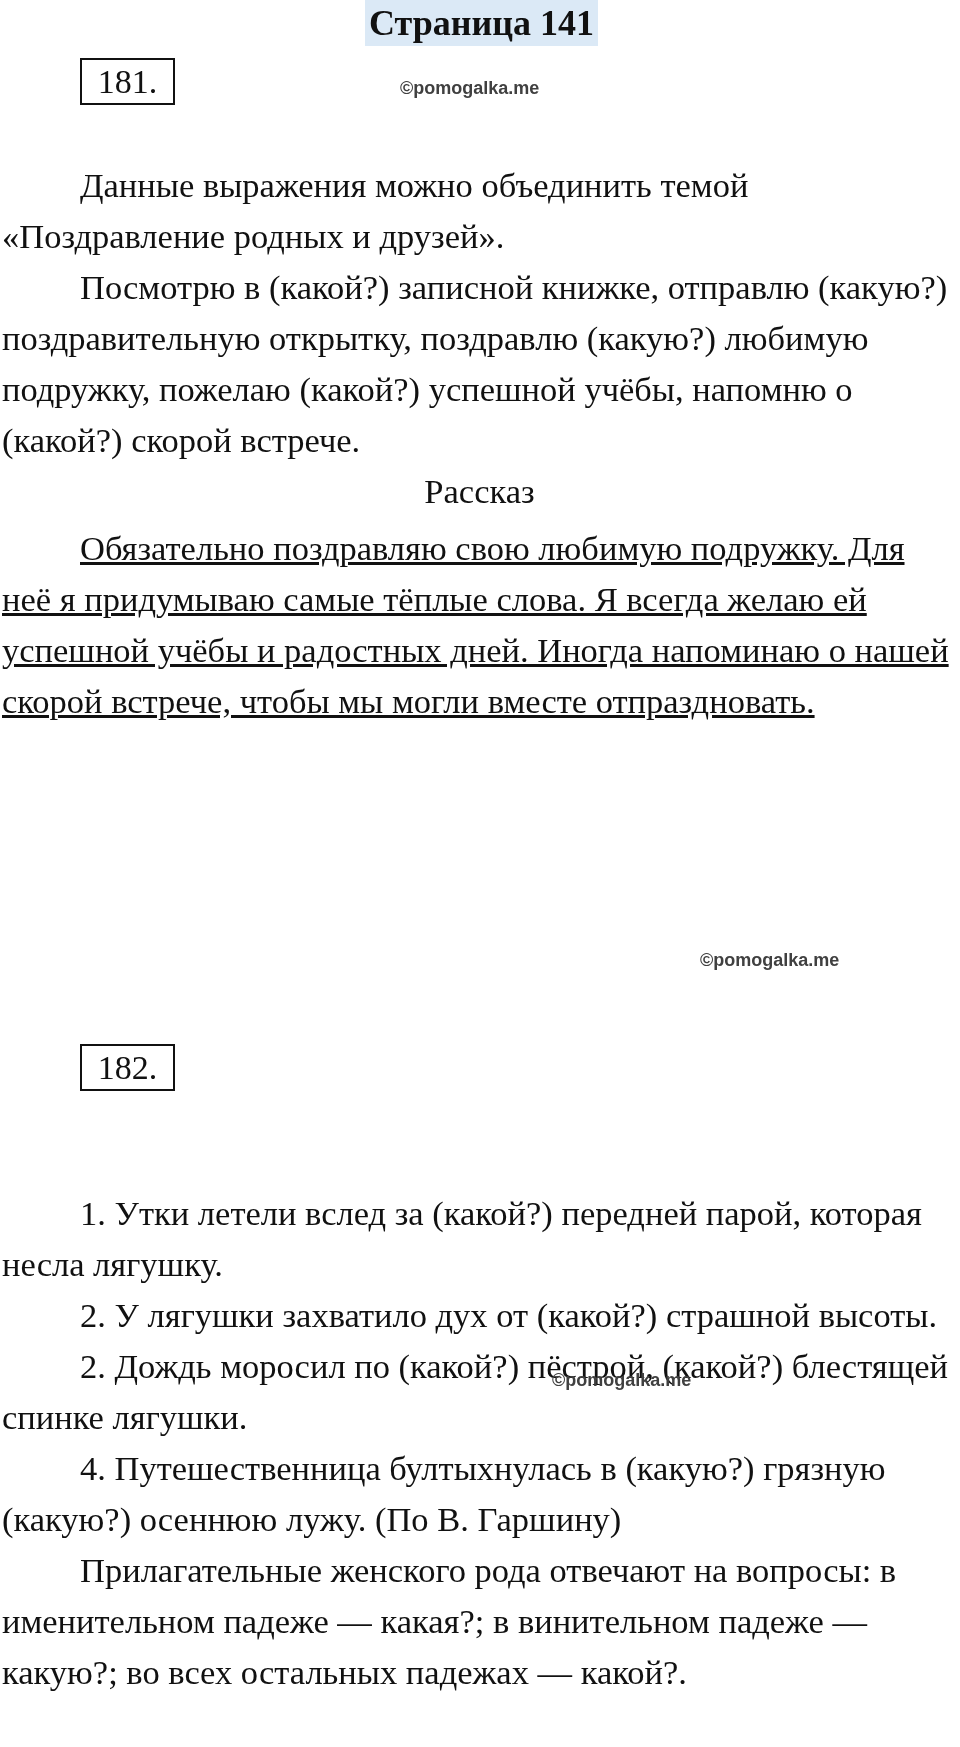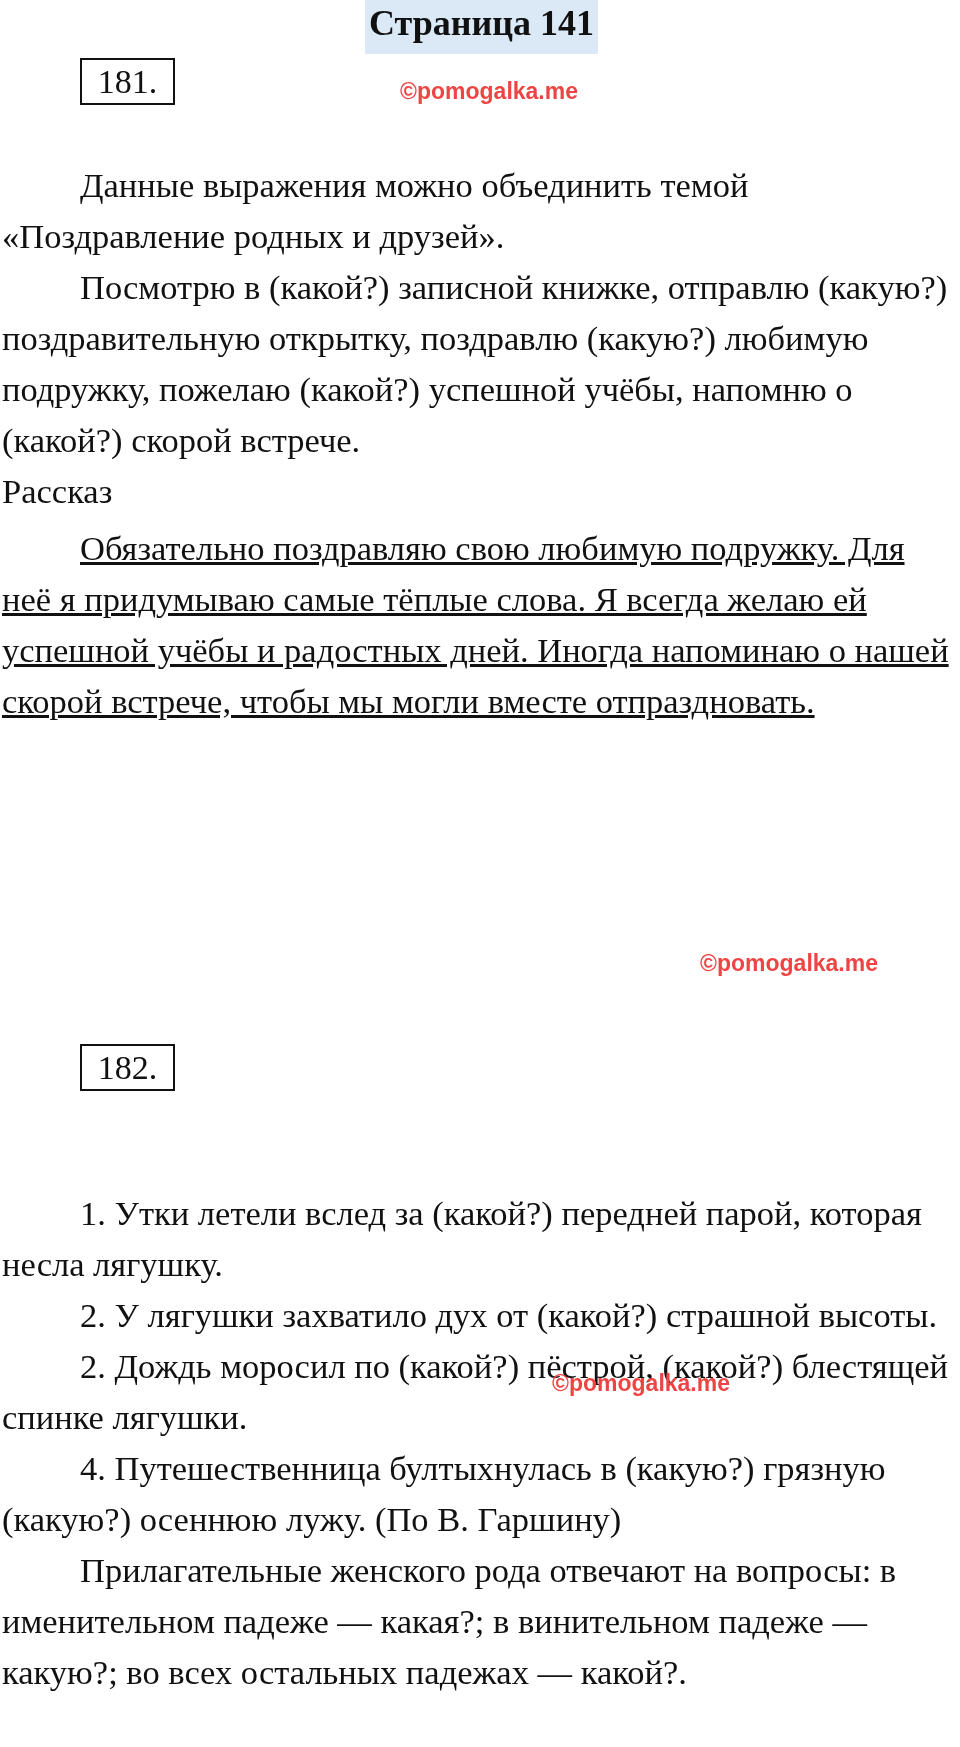--- a/index.html
+++ b/index.html
@@ -1,27 +1,27 @@
 <!DOCTYPE html>
 <html><head>
 <meta charset="utf-8">
 <style>
   html, body { margin:0; padding:0; background:#ffffff; }
   body { width:960px; height:1747px; position:relative; overflow:hidden;
          font-family:"Liberation Serif","DejaVu Serif",serif; color:#111; }
-  .title { position:absolute; left:365px; top:0; height:54px; padding:0 4px;
+  .title { position:absolute; left:365px; top:0; height:46px; padding:0 4px;
            background:#dbe9f6; font-weight:bold; font-size:36px; line-height:46px; }
   .num-box { position:absolute; left:80px; width:91px; height:43px; border:2.5px solid #111;
              font-weight:normal; font-size:34px; line-height:43px; text-align:center; box-sizing:content-box; }
   .wm { position:absolute; font-family:"Liberation Sans","DejaVu Sans",sans-serif;
-        font-weight:bold; font-size:23px; color:#ef4444; }
+        font-weight:bold; font-size:18px; color:#404040; }
   .text { position:absolute; left:2px; width:955px; font-size:34.5px; line-height:51px; }
   .text p { margin:0; }
   .indent { text-indent:78px; }
-  .center { text-align:left;font-family:Liberation Serif, serif; }
+  .center { text-align:center;font-family:Liberation Serif, serif; }
   .gap { margin-top:6px !important;text-decoration:underline; }
 </style>
 </head>
 <body>
 
 <div class="title">Страница 141</div>
 
 <div class="num-box" style="top:58px;">181.</div>
 <div class="wm" style="left:400px; top:78px;">©pomogalka.me</div>
 

